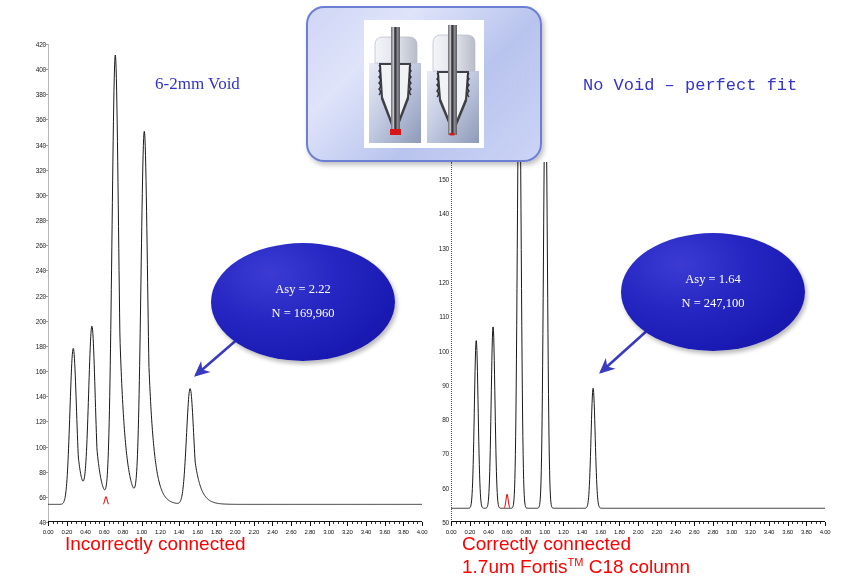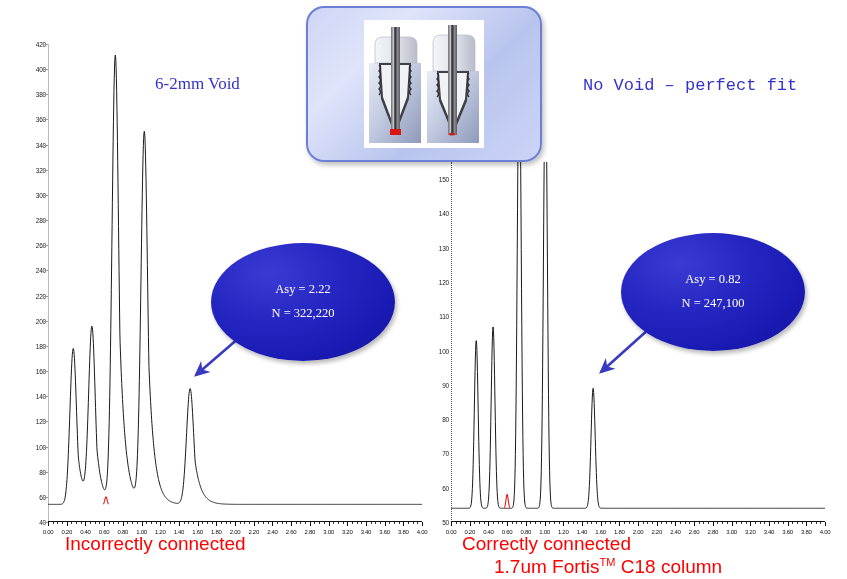--- a/index.html
+++ b/index.html
@@ -94,21 +94,21 @@
   }
 
   
   .caption{
     position:absolute;
     font-family:"Liberation Sans", sans-serif;
     font-size:19px;color:#ff0000;white-space:nowrap;
   }
   #caption-left{left:65px;top:533px;}
   #caption-right{left:462px;top:533px;}
-  #caption-right-2{left:462px;top:556px;margin-left:32px;}
+  #caption-right-2{left:462px;top:556px;}
   .tm{font-size:11px;vertical-align:super;}
 </style>
 </head>
 <body>
 
 <div class="stage">
 
   <div class="panel" id="panel-left">
     <div class="plot-area">
       <div class="ylabels" id="ylabels-left">
@@ -406,24 +406,24 @@
       <marker id="arrowhead" markerWidth="7" markerHeight="7" refX="5.4" refY="3.2" orient="auto" markerUnits="strokeWidth">
         <path d="M0.4,0.4 L6.4,3.2 L0.4,6 L2.2,3.2 Z" fill="#3a3ac0"></path>
       </marker>
     </defs>
     <line x1="240" y1="337" x2="196" y2="375" stroke="#3a3ac0" stroke-width="2.6" marker-end="url(#arrowhead)"></line>
     <line x1="650" y1="328" x2="601" y2="372" stroke="#3a3ac0" stroke-width="2.6" marker-end="url(#arrowhead)"></line>
   </svg>
 
   <div class="callout" id="callout-left">
     <div class="line">Asy = 2.22</div>
-    <div class="line">N = 322,220</div>
+    <div class="line">N = 169,960</div>
   </div>
   <div class="callout" id="callout-right">
-    <div class="line">Asy = 0.82</div>
+    <div class="line">Asy = 1.64</div>
     <div class="line">N = 247,100</div>
   </div>
 
   <div id="inset-figure">
     <div id="inset-photo">
       <svg width="118" height="126" viewBox="0 0 118 126">
         <defs>
           <linearGradient id="metalG" x1="0" y1="0" x2="1" y2="0">
             <stop offset="0%" stop-color="#6e6e72"></stop>
               <stop offset="35%" stop-color="#d8d8dc"></stop>

